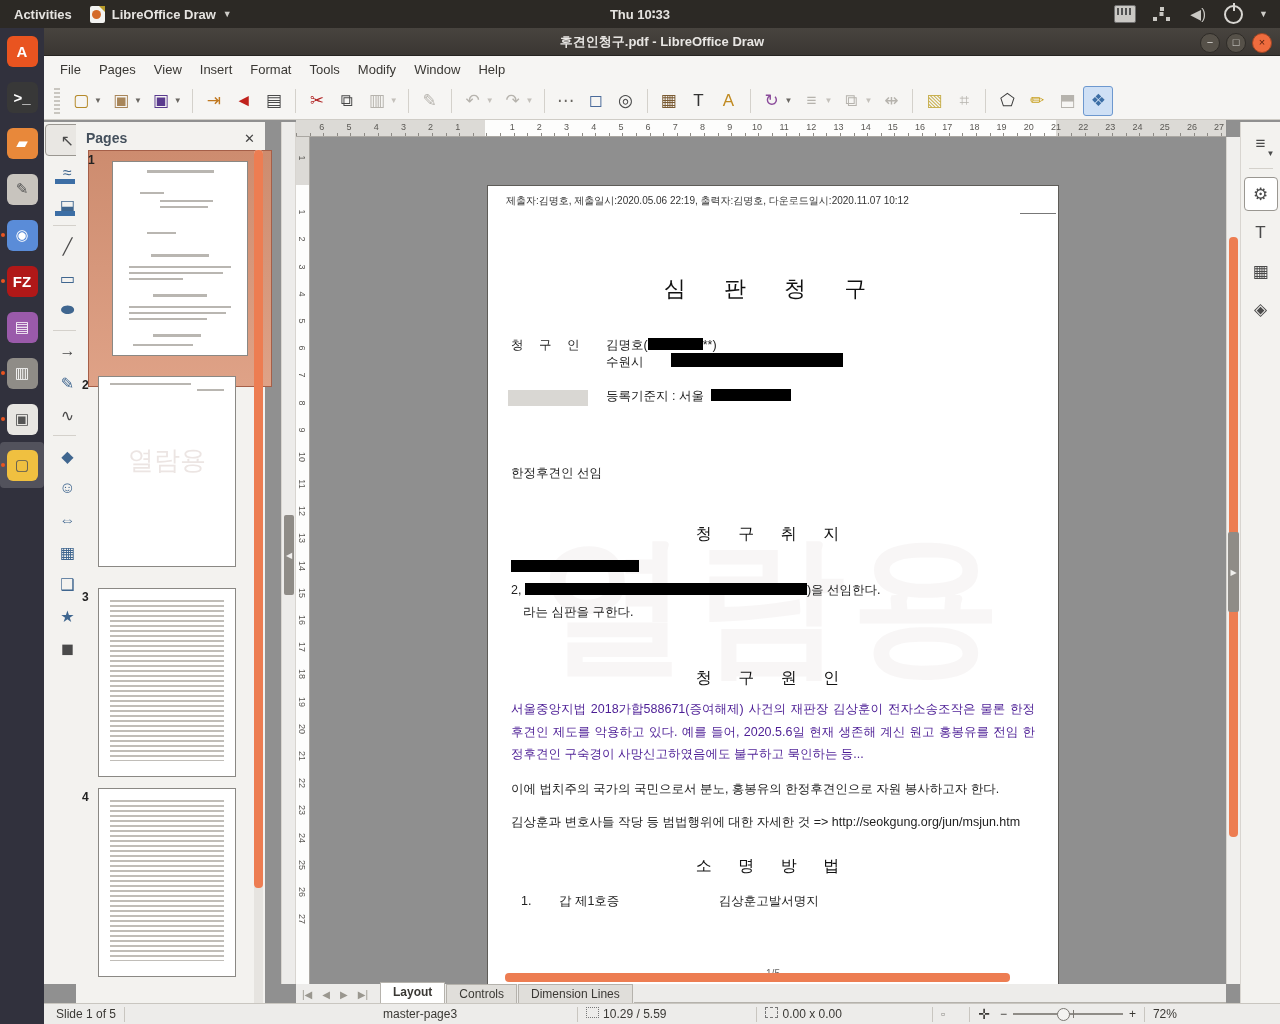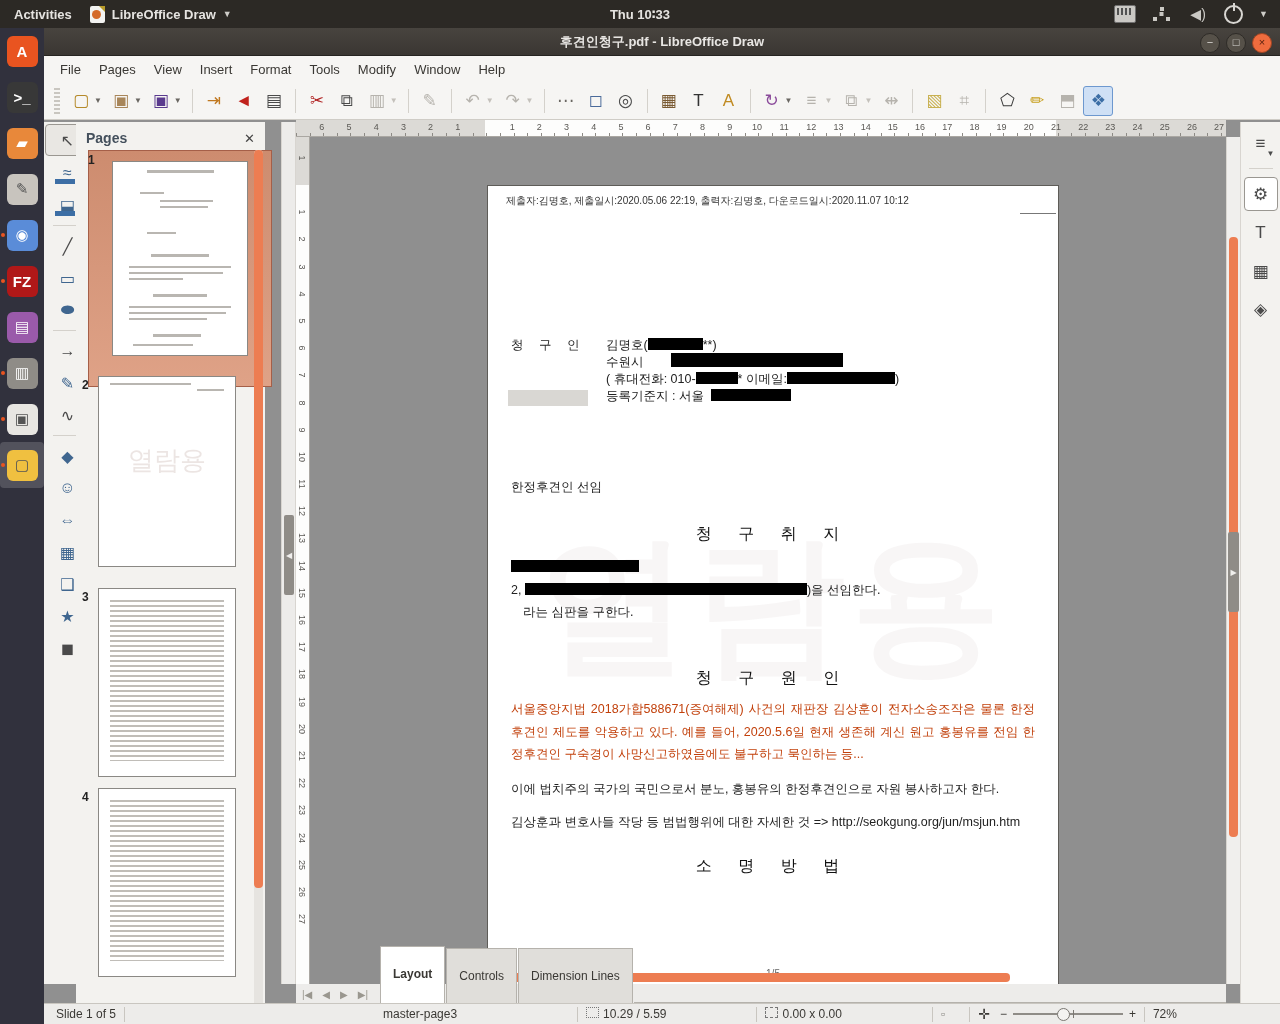--- a/index.html
+++ b/index.html
@@ -105,30 +105,30 @@
   .vscroll .handle{position:absolute;left:1px;top:395px;width:11px;height:80px;background:#8f8c87;border-radius:2px;
     color:#f0efed;font-size:8px;display:flex;align-items:center;justify-content:center;}
   
   .page{position:absolute;left:177px;top:48px;width:570px;height:800px;background:#fff;border:1px solid #5e5c58;
     font-family:"Liberation Sans","DejaVu Sans",sans-serif;color:#1c1c1c;}
   .page .hdr{position:absolute;left:18px;top:8px;font-size:10px;color:#333;letter-spacing:0px;white-space:nowrap;}
   .page .hline{position:absolute;right:2px;top:27px;width:36px;border-top:1px solid #777;}
   .doc-title{position:absolute;left:0;right:0;top:88px;text-align:center;font-size:22px;letter-spacing:16px;color:#111;}
   .sec-head{position:absolute;left:0;right:0;text-align:center;font-size:16px;letter-spacing:11px;color:#111;}
   .body-t{position:absolute;font-size:12.5px;color:#222;line-height:22px;white-space:nowrap;}
-  .wrap-t{position:absolute;font-size:12.5px;color:#c2410c;line-height:22.5px;white-space:normal;text-align:justify;}
+  .wrap-t{position:absolute;font-size:12.5px;color:#4c1d95;line-height:22.5px;white-space:normal;text-align:justify;}
   .rd{display:inline-block;background:#000;height:12px;vertical-align:-1px;}
   .grayrect{position:absolute;left:20px;top:204px;width:80px;height:16px;background:#d9d7d3;}
   .wm{position:absolute;left:0;right:0;top:320px;text-align:center;font-size:150px;letter-spacing:6px;
     color:rgba(120,100,95,.055);font-weight:bold;pointer-events:none;}
   .pgfoot{position:absolute;left:0;right:0;top:782px;text-align:center;font-size:10px;color:#666;}
   
   .tabrow{left:296px;top:984px;width:930px;height:19px;background:#edecea;display:flex;align-items:flex-end;font-size:12px;color:#3a3834;}
   .navbtns{display:flex;align-items:center;gap:10px;padding:0 12px 3px 6px;color:#9a978f;font-size:10px;}
-  .tab{padding:20px 12px;border:1px solid #b5b2ac;border-bottom:none;background:#e0deda;margin-right:1px;height:14px;}
+  .tab{padding:2px 12px;border:1px solid #b5b2ac;border-bottom:none;background:#e0deda;margin-right:1px;height:14px;}
   .tab.on{background:#fff;font-weight:bold;height:16px;}
   .tabfill{flex:1;border-bottom:1px solid #b5b2ac;height:1px;}
   .statusbar{left:44px;top:1003px;width:1236px;height:21px;background:#edecea;border-top:1px solid #c9c6c0;
     display:flex;align-items:center;font-size:12px;color:#3a3834;}
   .sb-sep{width:1px;height:15px;background:#c9c6c0;margin:0 8px;}
   .sb-item{white-space:nowrap;}
   .szicon{display:inline-block;width:11px;height:9px;border:1px dashed #777;margin-right:4px;}
   .fit{font-size:14px;}
   .zslider{display:flex;align-items:center;gap:6px;}
   .ztrack{position:relative;width:110px;height:2px;background:#8f8c87;}
@@ -519,55 +519,58 @@
     <span class="num" style="top: 727.75px;">25</span>
     <span class="num" style="top: 754.94px;">26</span>
     <span class="num" style="top: 782.13px;">27</span>
   </div>
 
 <div class="ab canvas">
   <div class="page">
     <div class="wm">열람용</div>
     <div class="hdr">제출자:김명호, 제출일시:2020.05.06 22:19, 출력자:김명호, 다운로드일시:2020.11.07 10:12</div>
     <div class="hline"></div>
+    <div class="doc-title">심 판 청 구</div>
 
     <div class="body-t" style="left:23px;top:148px;letter-spacing:6px;">청  구  인</div>
     <div class="body-t" style="left:118px;top:148px;">
       <span>김명호(</span><span class="rd" style="width:55px;"></span><span>**)</span>
     </div>
     <div class="body-t" style="left:118px;top:165px;">
       <span>수원시</span>
       <span class="rd" style="width:172px;margin-left:24px;height:14px;"></span>
-    </div>
-    <div class="body-t" style="left:118px;top:182px;">
-      <span>( 휴대전화: 010-</span><span class="rd" style="width:42px;"></span><span>*   이메일:</span><span class="rd" style="width:108px;"></span><span>)</span>
     </div>
     <div class="grayrect"></div>
     <div class="body-t" style="left:118px;top:199px;">
       <span>등록기준지 :  서울</span>
       <span class="rd" style="width:80px;margin-left:4px;"></span>
     </div>
 
-    <div class="body-t" style="left:23px;top:290px;">한정후견인 선임</div>
+    <div class="body-t" style="left:23px;top:276px;">한정후견인 선임</div>
 
     <div class="sec-head" style="top:338px;">청 구 취 지</div>
     <div class="body-t" style="left:23px;top:370px;">
       <span class="rd" style="width:128px;"></span>
     </div>
     <div class="body-t" style="left:23px;top:393px;">
       <span>2, </span><span class="rd" style="width:282px;"></span><span>)을 선임한다.</span>
     </div>
     <div class="body-t" style="left:35px;top:415px;">라는 심판을 구한다.</div>
 
     <div class="sec-head" style="top:482px;">청 구 원 인</div>
     <div class="wrap-t" style="left:23px;top:512px;width:524px;">서울중앙지법 2018가합588671(증여해제) 사건의 재판장 김상훈이 전자소송조작은 물론 한정후견인 제도를 악용하고 있다. 예를 들어, 2020.5.6일 현재 생존해 계신 원고 홍봉유를 전임 한정후견인 구숙경이 사망신고하였음에도 불구하고 묵인하는 등...</div>
     <div class="body-t" style="left:23px;top:625px;">김상훈과 변호사들 작당 등 범법행위에 대한 자세한 것 =&gt;   http://seokgung.org/jun/msjun.htm</div>
     <div class="body-t" style="left:23px;top:592px;">이에 법치주의 국가의 국민으로서 분노, 홍봉유의 한정후견인으로 자원 봉사하고자 한다.</div>
 
     <div class="sec-head" style="top:670px;">소 명 방 법</div>
+    <div class="body-t" style="left:33px;top:704px;">
+      <span>1.</span>
+      <span style="margin-left:24px;">갑 제1호증</span>
+      <span style="margin-left:96px;">김상훈고발서명지</span>
+    </div>
     <div class="pgfoot">1/5</div>
   </div>
   <div class="hscroll">
       <div class="thumbbar"></div>
     </div>
 </div>
 
 <div class="ab vscroll">
   <div class="thumbbar"></div>
   <div class="handle">▶</div>

